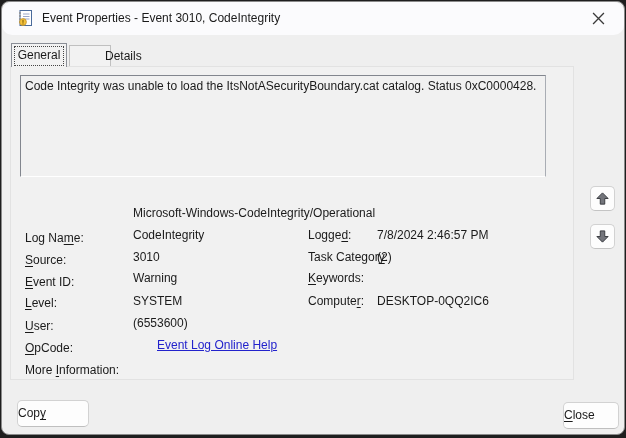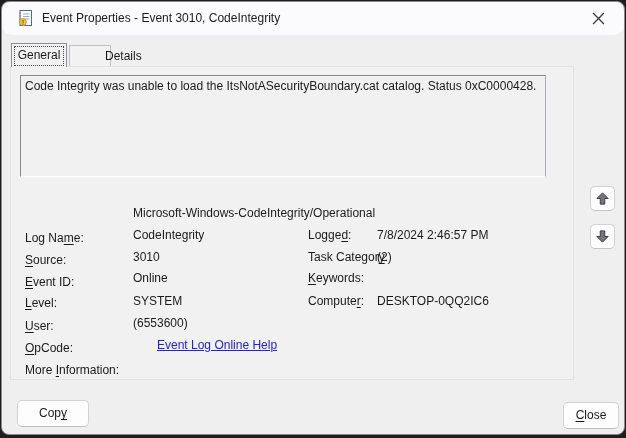--- a/index.html
+++ b/index.html
@@ -48,21 +48,21 @@
     position:absolute; left:588px; width:25px; height:25px; box-sizing:border-box;
     background:#FDFDFD; border:1px solid #D2D2D2; border-bottom-color:#C4C4C4;
     border-radius:5px; display:flex; align-items:center; justify-content:center;
   }
   .nav-up { top:184px; }
   .nav-down { top:222px; }
   
   .btn {
     position:absolute; box-sizing:border-box; background:#FDFDFD;
     border:1px solid #D2D2D2; border-bottom-color:#BFBFBF; border-radius:5px;
-    text-align:center; line-height:25px; cursor:default;
+    line-height:25px; cursor:default;
   }
   .btn-copy  { left:15px;  top:398px; width:72px; height:27px; }
   .btn-close { left:561px; top:400px; width:56px; height:27px; }
 </style>
 </head>
 <body>
 
 <div class="dialog">
 
   <div class="titlebar">
@@ -116,21 +116,21 @@
 
     <div class="frow" style="top:183px">
       <span class="flabel"><span></span><span class="u">E</span><span>vent ID:</span></span>
       <span class="fvalue">3010</span>
       <span class="flabel2"><span>Task Categor</span><span class="u">y</span><span>:</span></span>
       <span class="fvalue2">(2)</span>
     </div>
 
     <div class="frow" style="top:204px">
       <span class="flabel"><span></span><span class="u">L</span><span>evel:</span></span>
-      <span class="fvalue">Online</span>
+      <span class="fvalue">Warning</span>
       <span class="flabel2"><span></span><span class="u">K</span><span>eywords:</span></span>
       <span class="fvalue2"></span>
     </div>
 
     <div class="frow" style="top:227px">
       <span class="flabel"><span></span><span class="u">U</span><span>ser:</span></span>
       <span class="fvalue">SYSTEM</span>
       <span class="flabel2"><span>Compute</span><span class="u">r</span><span>:</span></span>
       <span class="fvalue2">DESKTOP-0QQ2IC6</span>
     </div>

